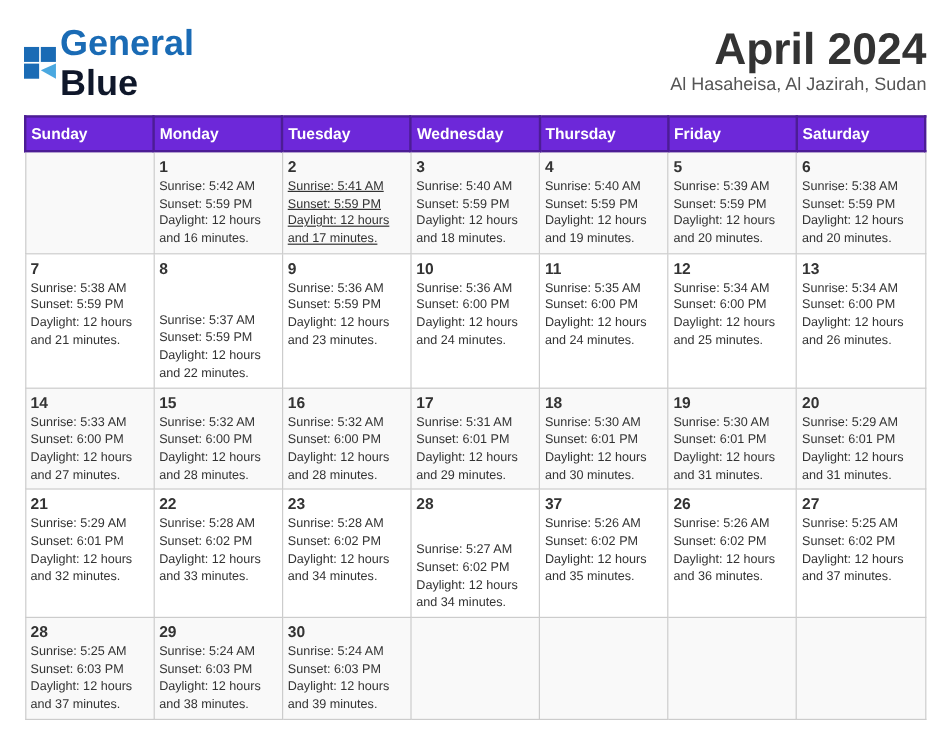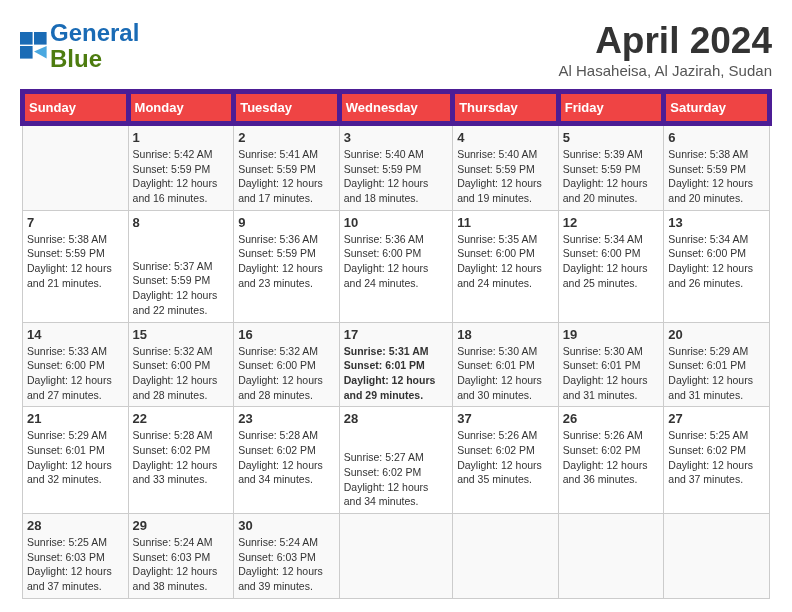--- a/index.html
+++ b/index.html
@@ -14,21 +14,21 @@
       display: flex;
       justify-content: space-between;
       align-items: flex-start;
       margin-bottom: 10px;
     }
     .logo {
       display: flex;
       align-items: center;
     }
     .logo-text {
-      font-size: 24px;
+      font-size: 30px;
       font-weight: bold;
       color: #333;
       line-height: 1.1;
     }
     .logo-text span {
       color: #1a6bb5;
     }
     .logo-icon {
       width: 28px;
       height: 28px;
@@ -45,27 +45,27 @@
     .subtitle {
       font-size: 15px;
       color: #555;
     }
     table {
       width: 100%;
       border-collapse: collapse;
       font-size: 11px;
     }
     thead tr th {
-      background-color: #ef4444;
+      background-color: #6d28d9;
       color: #fff;
       padding: 6px 4px;
       text-align: left;
       font-size: 13px;
       font-weight: bold;
-      border: 5px solid #4c1d95;
+      border: 2px solid #4c1d95;
     }
     tbody tr td {
       border: 1px solid #ccc;
       padding: 4px 4px;
       vertical-align: top;
       color: #333;
       font-size: 10.5px;
       min-height: 80px;
     }
     tbody tr:nth-child(odd) {
@@ -90,21 +90,21 @@
 <div class="header-area">
   <div class="logo">
     <svg class="logo-icon" viewBox="0 0 40 40">
       <rect x="0" y="0" width="18" height="18" fill="#1a6bb5"></rect>
       <rect x="20" y="0" width="18" height="18" fill="#1a6bb5"></rect>
       <rect x="0" y="20" width="18" height="18" fill="#1a6bb5"></rect>
       <polygon points="20,28 38,20 38,38" fill="#4aa8e0"></polygon>
     </svg>
     <div class="logo-text">
       <span style="color:#1a6bb5">General</span><br>
-      <span style="color:#4d7c0f">Blue</span>
+      <span style="color:#0f172a">Blue</span>
     </div>
   </div>
   <div class="title-block">
     <div class="main-title">April 2024</div>
     <div class="subtitle">Al Hasaheisa, Al Jazirah, Sudan</div>
   </div>
 </div>
 
 <table>
   <thead>
@@ -123,21 +123,21 @@
         <td></td>
         <td>
           <span class="day-num">1</span>
           <div class="cell-content" style="white-space: pre-line;">Sunrise: 5:42 AM
 Sunset: 5:59 PM
 Daylight: 12 hours
 and 16 minutes.</div>
         </td>
         <td>
           <span class="day-num">2</span>
-          <div class="cell-content" style="white-space: pre-line;">Sunrise: 5:41 AM
+          <div class="cell-content" style="white-space: pre-line; text-decoration: underline;">Sunrise: 5:41 AM
 Sunset: 5:59 PM
 Daylight: 12 hours
 and 17 minutes.</div>
         </td>
         <td>
           <span class="day-num">3</span>
           <div class="cell-content" style="white-space: pre-line;">Sunrise: 5:40 AM
 Sunset: 5:59 PM
 Daylight: 12 hours
 and 18 minutes.</div>
@@ -232,21 +232,21 @@
         </td>
         <td>
           <span class="day-num">16</span>
           <div class="cell-content" style="white-space: pre-line;">Sunrise: 5:32 AM
 Sunset: 6:00 PM
 Daylight: 12 hours
 and 28 minutes.</div>
         </td>
         <td>
           <span class="day-num">17</span>
-          <div class="cell-content" style="white-space: pre-line; font-weight: bold;">Sunrise: 5:31 AM
+          <div class="cell-content" style="white-space: pre-line;">Sunrise: 5:31 AM
 Sunset: 6:01 PM
 Daylight: 12 hours
 and 29 minutes.</div>
         </td>
         <td>
           <span class="day-num">18</span>
           <div class="cell-content" style="white-space: pre-line;">Sunrise: 5:30 AM
 Sunset: 6:01 PM
 Daylight: 12 hours
 and 30 minutes.</div>

